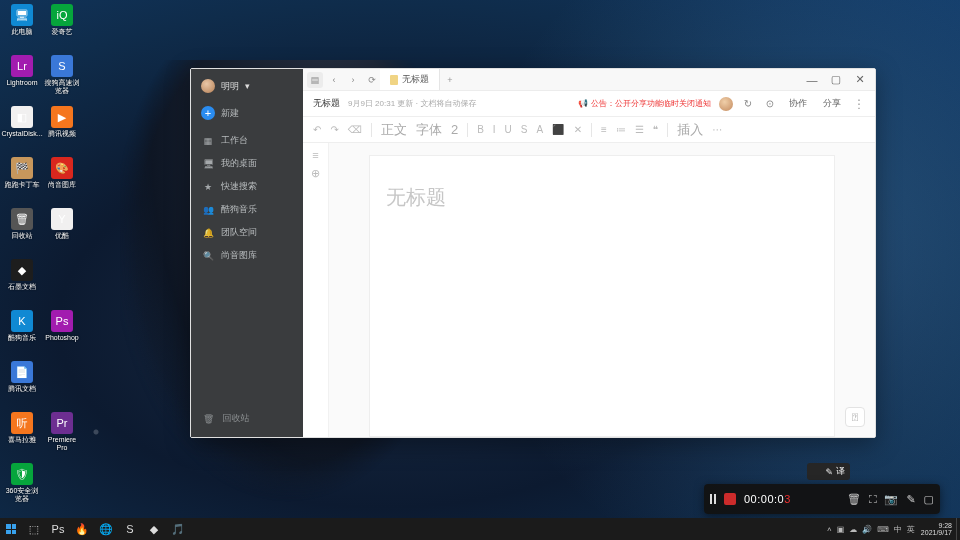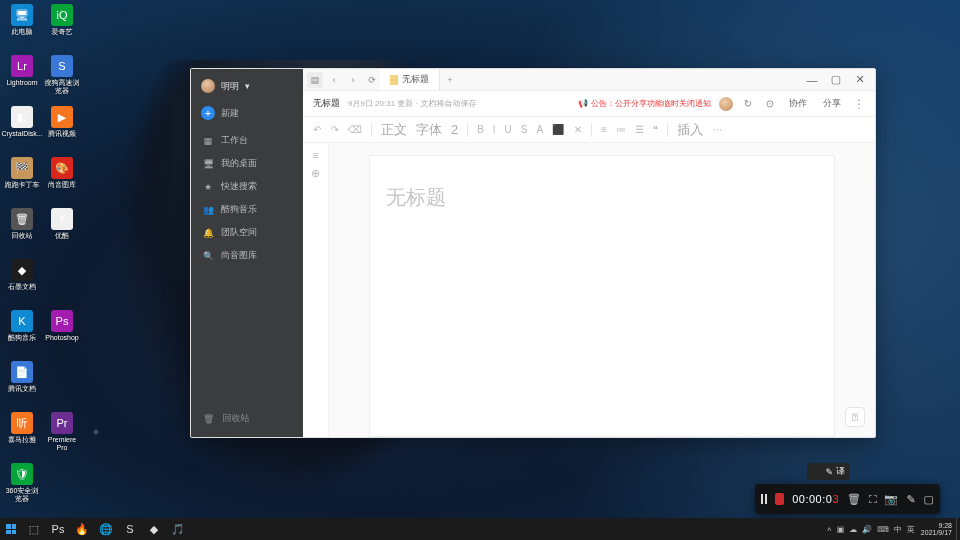--- a/index.html
+++ b/index.html
@@ -67,21 +67,21 @@
   .toolbar .t { font-size:13px; color:#aaa; }
 
   .doc-area { flex:1; display:flex; }
   .gutter { width:26px; border-right:1px solid #f1f1f1; display:flex; flex-direction:column; align-items:center; padding-top:6px; gap:6px; color:#bbb; font-size:11px;}
   .paper-wrap { flex:1; background:#fafafa; position:relative; overflow:hidden;}
   .paper { position:absolute; left:40px; right:40px; top:12px; bottom:0; background:#fff; border:1px solid #eee; padding:28px 16px; }
   .paper h1 { font-size:20px; color:#c6c6c6; font-weight:500; }
   .fab { position:absolute; right:10px; bottom:10px; width:20px; height:20px; border:1px solid #e3e3e3; border-radius:4px; background:#fff; display:flex; align-items:center; justify-content:center; color:#999; font-size:11px;}
 
   
-  .recorder { position:absolute; right:20px; bottom:26px; width:185px; height:30px; background:rgba(18,18,18,.95); border-radius:4px; box-shadow:0 2px 10px rgba(0,0,0,.5); display:flex; align-items:center; padding:0 6px; gap:8px; color:#ddd; font-size:10px;}
+  .recorder { position:absolute; right:20px; bottom:26px; width:236px; height:30px; background:rgba(18,18,18,.95); border-radius:4px; box-shadow:0 2px 10px rgba(0,0,0,.5); display:flex; align-items:center; padding:0 6px; gap:8px; color:#ddd; font-size:10px;}
   .rec-dot{width:12px;height:12px;background:#cc2b2b;border-radius:2px;}
   .rec-pause{display:flex;gap:2px;} .rec-pause span{width:2px;height:10px;background:#ddd;}
   .rec-time{font-family:monospace;font-size:11px;letter-spacing:.5px;color:#fff;}
   .rec-time .r{color:#ee3030;}
   .rec-icons{display:flex;gap:8px;font-size:11px;color:#ccc;margin-left:auto;}
 
   .translator { position:absolute; right:110px; bottom:60px; background:#262626; color:#eee; font-size:9px; padding:2px 5px; border-radius:3px; display:flex; align-items:center; gap:3px;}
   .translator::before{content:"";width:10px;height:1px;background:linear-gradient(transparent,transparent);}
 
   

